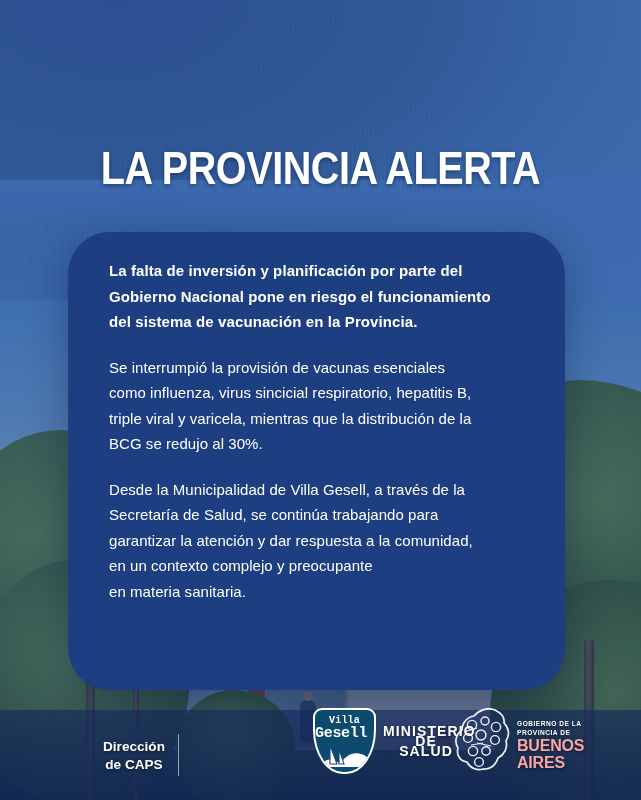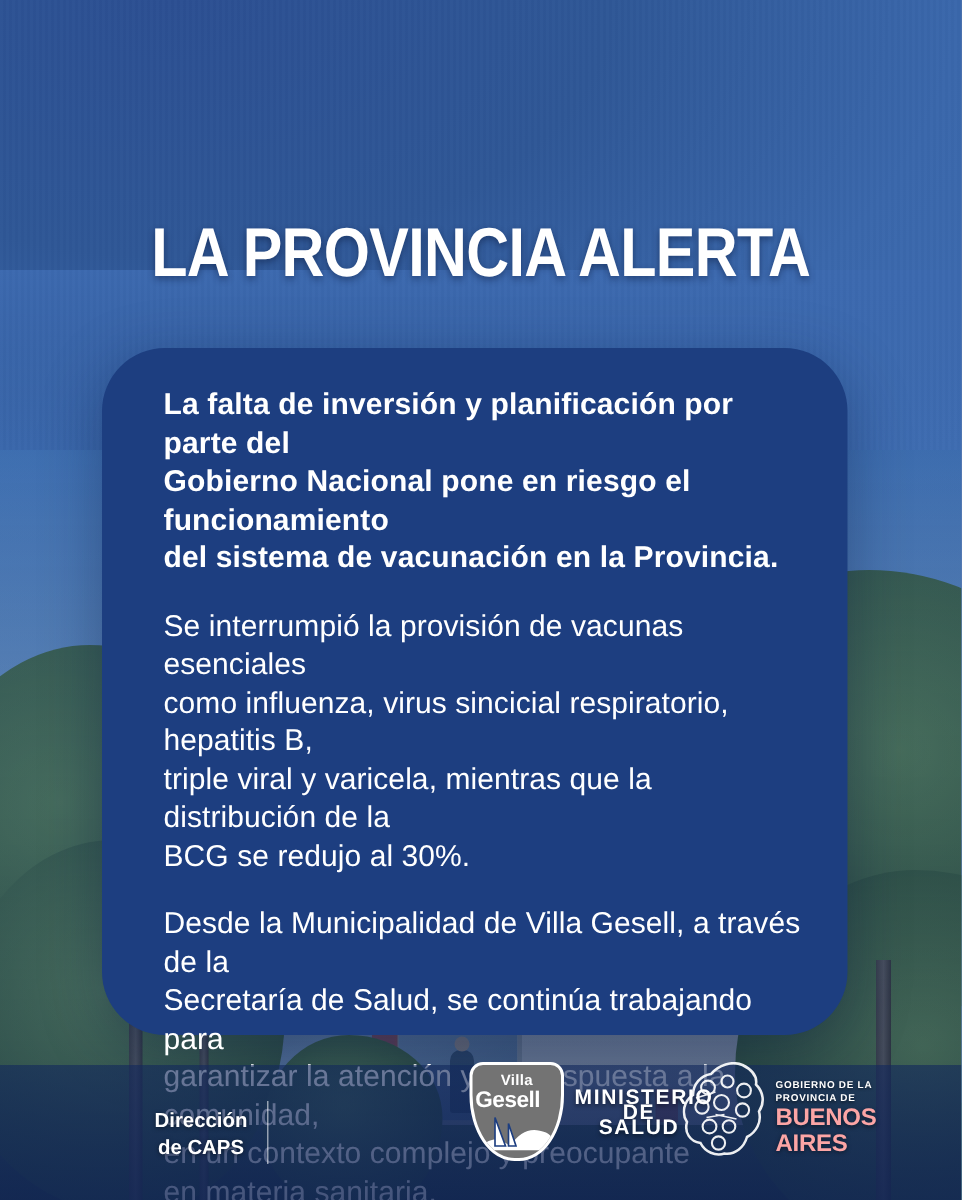--- a/index.html
+++ b/index.html
@@ -138,21 +138,21 @@
     position:absolute;left:68px;top:232px;width:497px;height:458px;
     background:#1d3e80;
     border-radius:42px;
     box-shadow:0 10px 40px rgba(8,22,60,.35);
   }
   .card-inner{
     position:absolute;left:41px;top:26px;right:26px;
   }
   .para{
     color:#ffffff;
-    font-size:20px;
+    font-size:15px;
     line-height:25.5px;
     letter-spacing:.05px;
     margin-bottom:20px;
     white-space:pre-line;
   }
   .para.lead{font-weight:bold;letter-spacing:.1px;}
   .para:last-child{margin-bottom:0;}
 
   
   .footer{
@@ -175,24 +175,25 @@
     position:absolute;left:178px;top:24px;width:1.4px;height:42px;
     background:rgba(255,255,255,.55);
   }
 
   
   .vg{
     position:absolute;left:313px;top:708px;width:63px;height:66px;
   }
   .vg-shield{
     position:absolute;inset:0;
-    background:#737373;
+    background:#0c4a6e;
     border:2.2px solid #ffffff;
     border-radius:9px 9px 30px 30px/9px 9px 44px 44px;
     overflow:hidden;
+    font-family:Liberation Mono, monospace;
   }
   .vg-villa{
     position:absolute;left:0;right:0;top:6px;text-align:center;
     color:#fff;font-weight:bold;font-size:10px;line-height:10px;letter-spacing:.2px;
   }
   .vg-gesell{
     position:absolute;left:0;right:12px;top:16px;text-align:center;
     color:#fff;font-weight:bold;font-size:15px;line-height:16px;letter-spacing:-.3px;
   }
   .vg-art{position:absolute;left:5px;right:5px;bottom:5px;height:26px;}

